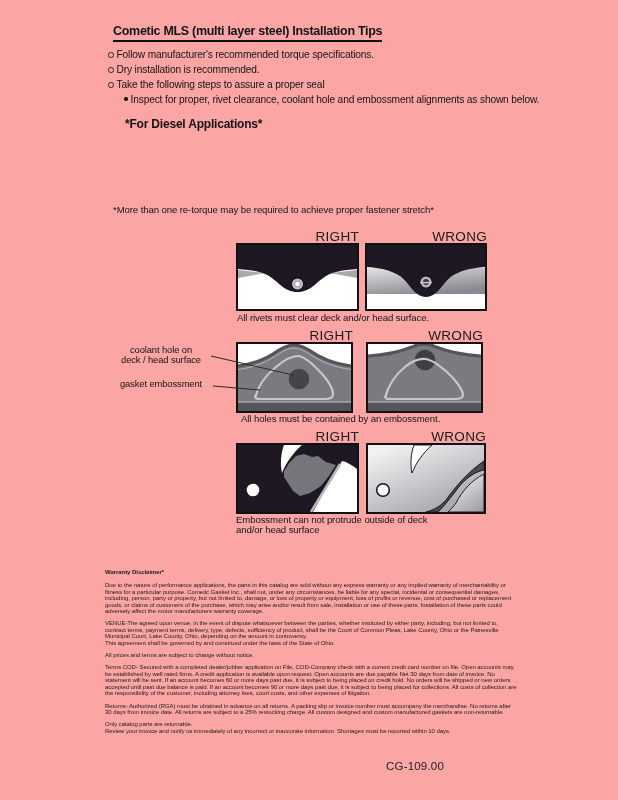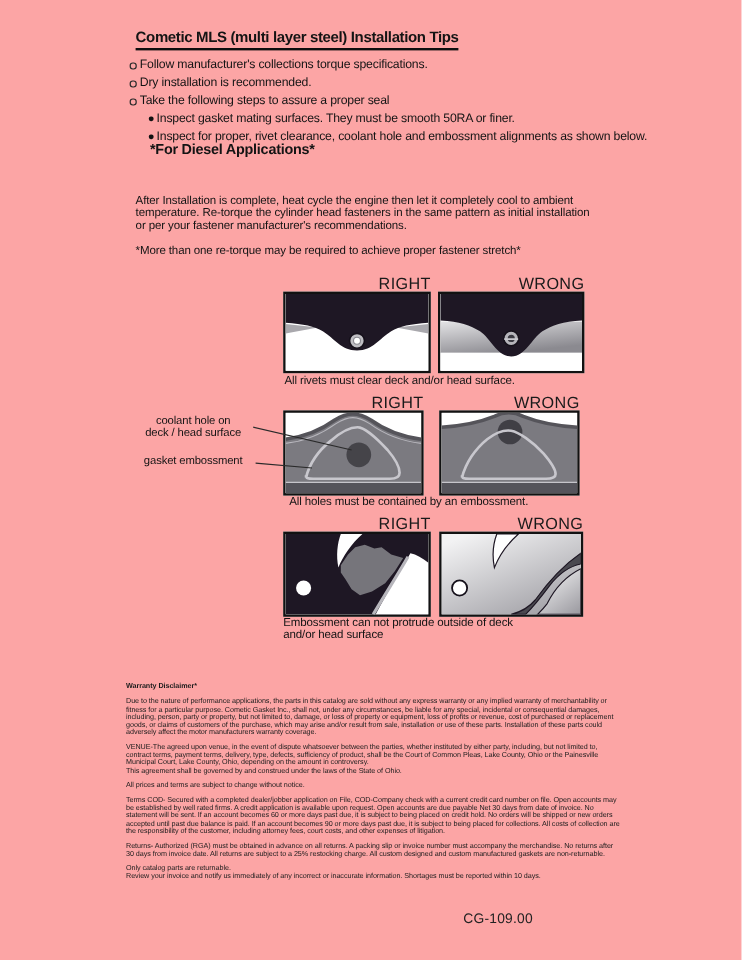--- a/index.html
+++ b/index.html
@@ -74,44 +74,37 @@
 </head>
 <body>
 
 <div class="page">
 
   <h1 class="title">Cometic MLS (multi layer steel) Installation Tips</h1>
 
   <ul class="bullets">
     <li>
         <span class="b-circ"></span>
-        <span>Follow manufacturer's collections torque specifications.</span>
+        <span>Follow manufacturer's recommended torque specifications.</span>
       </li>
     <li>
         <span class="b-circ"></span>
         <span>Dry installation is recommended.</span>
       </li>
     <li>
         <span class="b-circ"></span>
         <span>Take the following steps to assure a proper seal</span>
       </li>
     <li class="sub">
         <span class="b-dot"></span>
-        <span>Inspect gasket mating surfaces.  They must be smooth 50RA or finer.</span>
-      </li>
-    <li class="sub">
-        <span class="b-dot"></span>
         <span>Inspect for proper, rivet clearance, coolant hole and embossment alignments as shown below.</span>
       </li>
   </ul>
 
   <h2 class="diesel-h">*For Diesel Applications*</h2>
-  <p class="para p2">After Installation is complete, heat cycle the engine then let it completely cool to ambient
-temperature. Re-torque the cylinder head fasteners in the same pattern as initial installation
-or per your fastener manufacturer's recommendations.</p>
   <p class="para note">*More than one re-torque may be required to achieve proper fastener stretch*</p>
 
   <div class="dg-label" id="lbl-r1-right">RIGHT</div>
   <div class="dg-label" id="lbl-r1-wrong">WRONG</div>
 
   <div class="diag-box" id="box-r1-right">
     <svg viewBox="0 0 119 64" preserveAspectRatio="none">
       <rect width="119" height="64" fill="#ffffff"></rect>
       <polygon points="0,25 27,28 0,33" fill="#a9a8ad"></polygon>
       <polygon points="119,25 92,28 119,33" fill="#a9a8ad"></polygon>

